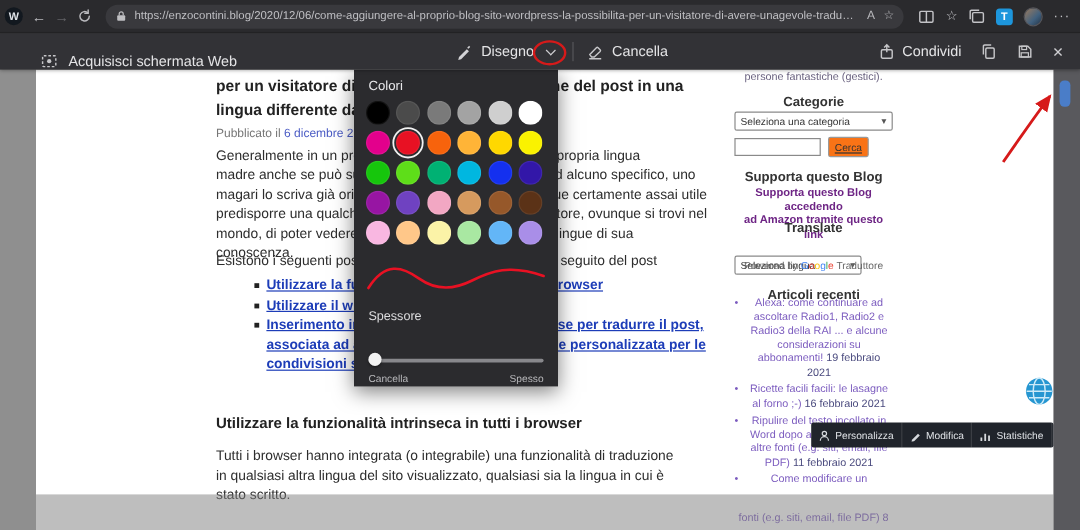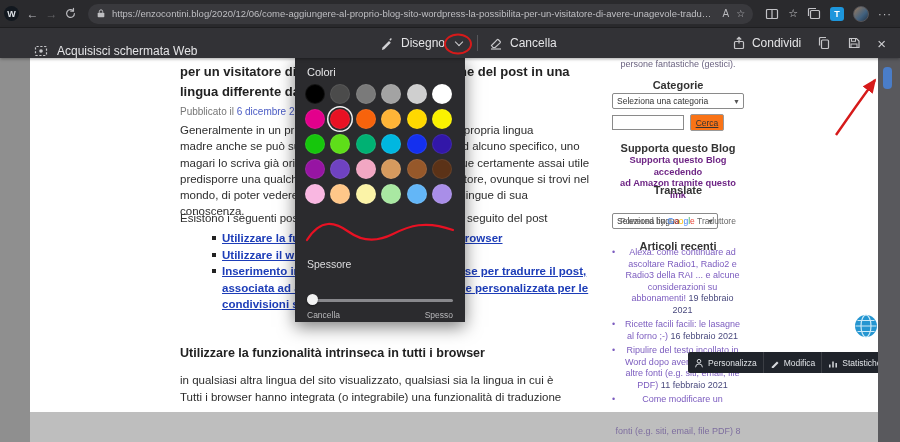--- a/index.html
+++ b/index.html
@@ -77,21 +77,21 @@
   .sb-rec-h { top:182px; }
   .sb-posts { top:189px; max-height:158px; overflow:hidden; font-size:9px; line-height:11.5px; }
   .post { position:relative; padding-left:9px; margin-bottom:3px; }
   .post::before { content:"•"; position:absolute; left:0; top:0; color:#7c5cbf; }
   .plink { color:#7c5cbf; }
   .pdate { color:#4a4a7e; }
   .sb-overflow { top:368px; color:#7c5cbf; font-size:9px; }
 
   
   .adminbar { position:absolute; left:676px; top:352px; width:202px; height:21px; background:#20242b;
-              border-radius:2px; z-index:4; display:flex; align-items:center; color:#dfe2e6; font-size:8.5px;margin-left:12px; }
+              border-radius:2px; z-index:4; display:flex; align-items:center; color:#dfe2e6; font-size:8.5px; }
   .ab-item { display:flex; align-items:center; gap:4px; padding:0 6px; height:100%; border-left:1px solid rgba(255,255,255,.12); white-space:nowrap; }
   .ab-item:first-child { border-left:none; }
   .ab-more { padding:0 6px; letter-spacing:1px; }
 
   
   .colorpanel { position:absolute; left:295px; top:58px; width:170px; height:264px; background:#2b2b2e;
                 z-index:15; box-shadow:0 5px 16px rgba(0,0,0,.5); }
   .cp-title { position:absolute; left:12px; top:8px; font-size:11px; color:#e8e8ea; }
   .swgrid { position:absolute; left:10px; top:26px; display:grid; grid-template-columns:repeat(6,20px); gap:5px 5.4px; }
   .swatch { width:20px; height:20px; border-radius:50%; border:1px solid rgba(255,255,255,.07); }
@@ -235,22 +235,23 @@
       <div class="toc-row bullet"><span class="toc-link">Utilizzare la funzionalità intrinseca in tutti i browser</span></div>
       <div class="toc-row bullet"><span class="toc-link">Utilizzare il widget di Google Traduttore</span></div>
       <div class="toc-row bullet"><span class="toc-link">Inserimento immagine della bandierina inglese per tradurre il post,</span></div>
       <div class="toc-row"><span class="toc-link">associata ad apposito link e ad una immagine personalizzata per le</span></div>
       <div class="toc-row"><span class="toc-link">condivisioni sui social</span></div>
     </div>
 
     <div class="abs h2">Utilizzare la funzionalità intrinseca in tutti i browser</div>
 
     <div class="abs p2">
+      <div>Tutti i browser hanno integrata (o integrabile) una funzionalità di traduzione</div>
       <div>in qualsiasi altra lingua del sito visualizzato, qualsiasi sia la lingua in cui è</div>
-      <div>Tutti i browser hanno integrata (o integrabile) una funzionalità di traduzione</div>
+      <div>stato scritto.</div>
     </div>
 
     <div class="sidebar">
       <div class="sb sb-intro">persone fantastiche (gestici).</div>
 
       <div class="sb sb-h sb-cat-h">Categorie</div>
       <div class="sb sb-cat-sel sel-box">
         <span>Seleziona una categoria</span>
         <span class="sel-chev">▼</span>
       </div>

